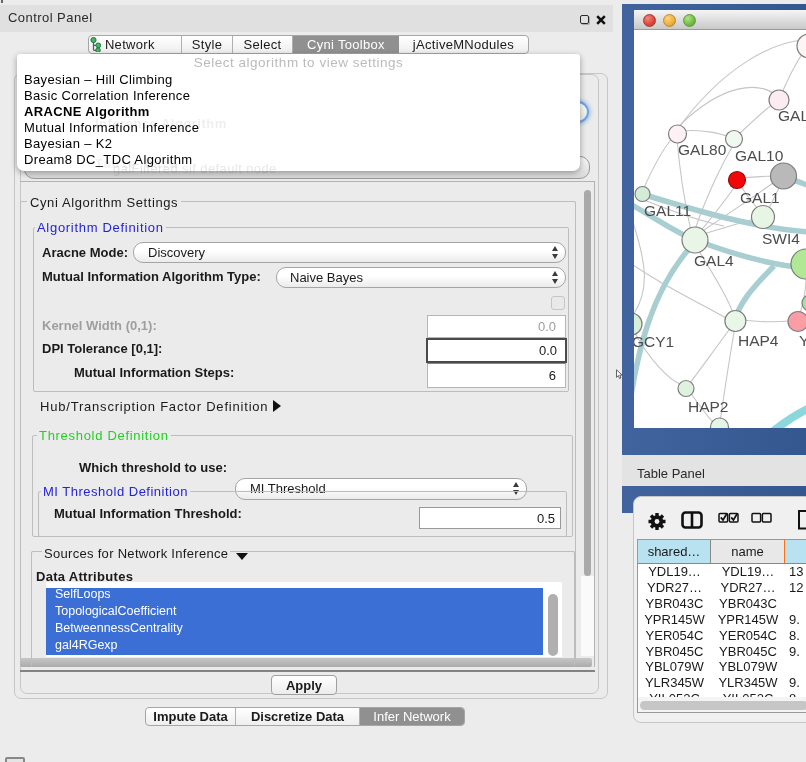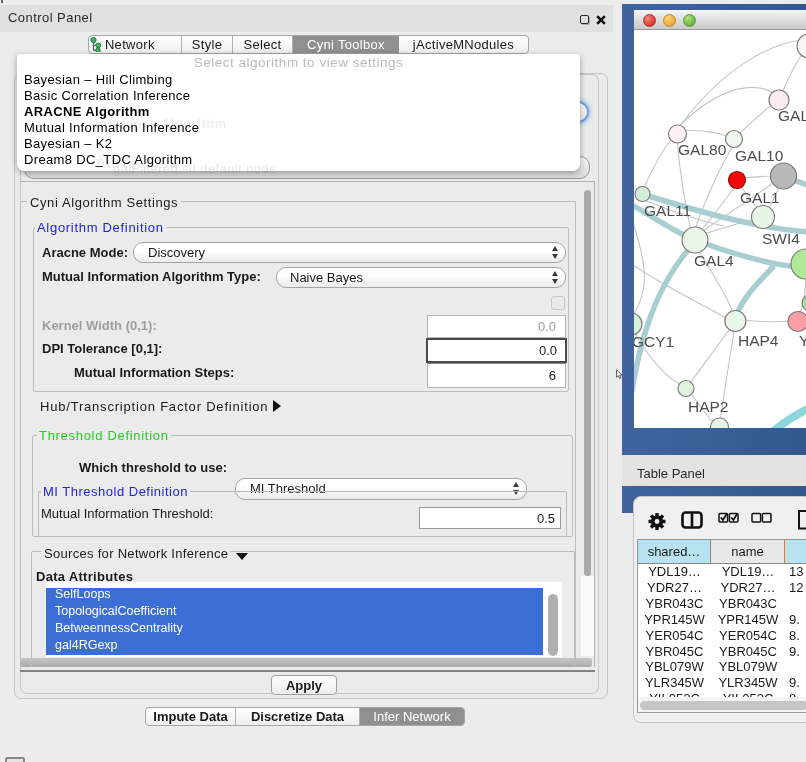--- a/index.html
+++ b/index.html
@@ -92,21 +92,21 @@
   <div class="abs" style="left:37px;top:423px;background:#ebebeb;padding:0 2px;color:#21d021;letter-spacing:0.7px;">Threshold Definition</div>
 
   <div class="abs" style="left:79px;top:455px;font-weight:bold;">Which threshold to use:</div>
   <div class="abs combo" style="left:235px;top:449px;width:292px;height:22px;margin-top:24px;">
     <span style="padding-left:14px;">MI Threshold</span>
   </div>
 
   <div class="abs" style="left:38px;top:486px;width:529px;height:46px;border:1px solid #bdbdbd;border-radius:2px;"></div>
   <div class="abs" style="left:41px;top:479px;background:#ebebeb;padding:0 2px;color:#2323dd;letter-spacing:0.5px;">MI Threshold Definition</div>
 
-  <div class="abs" style="left:41px;top:501px;font-weight:normal;">Mutual Information Threshold:</div>
+  <div class="abs" style="left:54px;top:501px;font-weight:bold;">Mutual Information Threshold:</div>
   <div class="abs" style="left:419px;top:502px;width:142px;height:22px;background:#fff;border:1px solid #999;text-align:right;padding:3px 5px 0 0;">0.5</div>
 
   <div class="abs" style="left:31px;top:546px;width:544px;height:116px;border:1px solid #bdbdbd;border-radius:2px;border-bottom:none;"></div>
   <div class="abs" style="left:42px;top:541px;background:#ebebeb;padding:0 2px;letter-spacing:0.3px;">Sources for Network Inference</div>
   <svg class="abs" style="left:235px;top:546px;" width="14" height="10">
       <path d="M1 2 L13 2 L7 9 Z" fill="#111"></path>
     </svg>
 
   <div class="abs" style="left:36px;top:564px;font-weight:bold;letter-spacing:0.3px;">Data Attributes</div>
 

